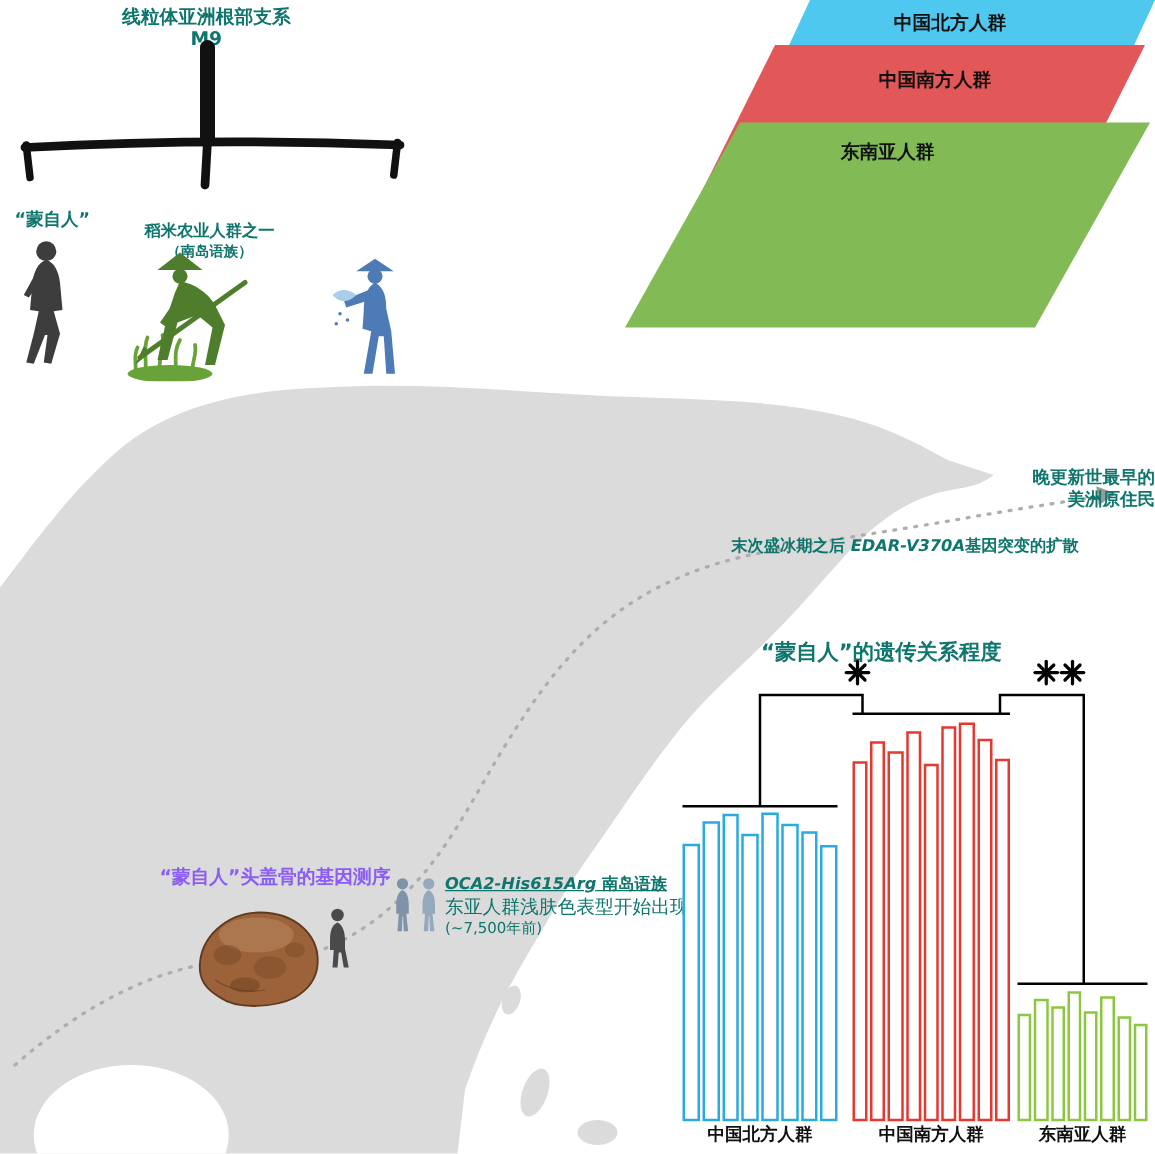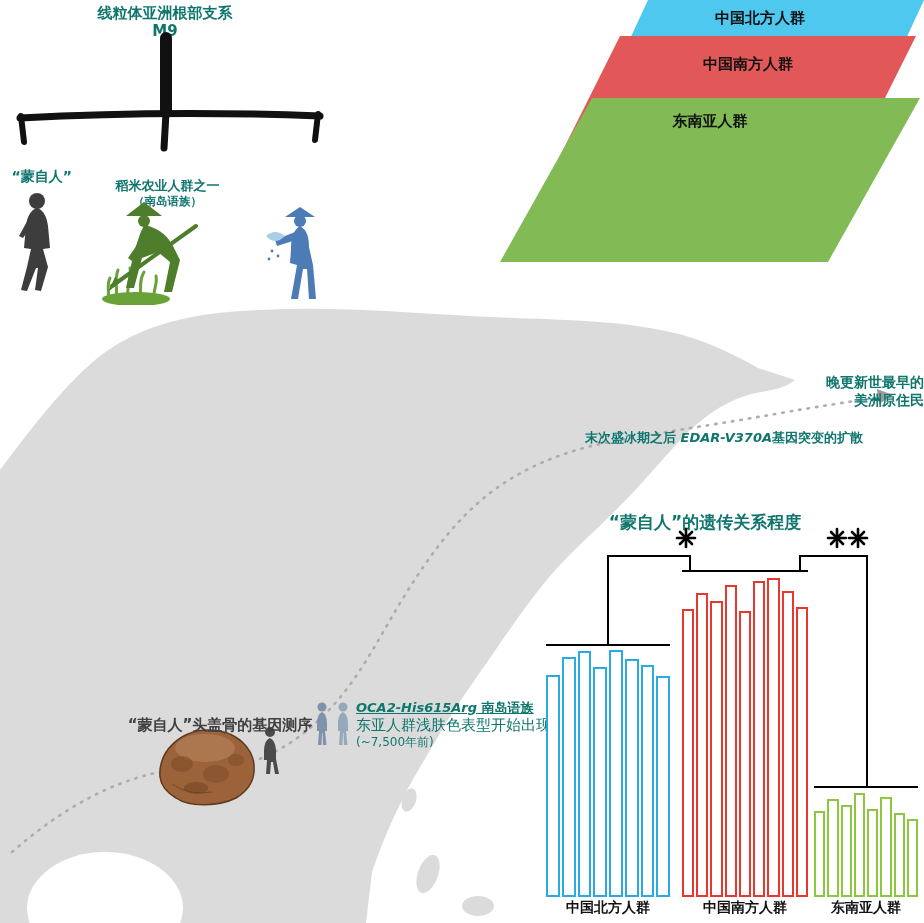--- a/index.html
+++ b/index.html
@@ -150,21 +150,21 @@
 
   <div class="txt edar-text" style="left:585px;top:417px;">
     <span>末次盛冰期之后 </span><span class="it">EDAR-V370A</span><span>基因突变的扩散</span>
   </div>
 
   <div class="txt america-text" style="left:812px;top:374px;width:112px;">
     <div>晚更新世最早的</div>
     <div>美洲原住民</div>
   </div>
 
-  <div class="txt mengzi-text" style="left:118px;top:716px;width:204px;color:#404040;">
+  <div class="txt mengzi-text" style="left:118px;top:692px;width:204px;color:#8b5cf6;">
     <div>“蒙自人”头盖骨的基因测序</div>
   </div>
 
   <div class="txt" style="left:356px;top:700px;width:200px;">
     <div class="oca2-l1 ul"><span class="it">OCA2-His615Arg</span><span> 南岛语族</span></div>
     <div class="oca2-l2">东亚人群浅肤色表型开始出现</div>
     <div class="oca2-l3">(~7,500年前)</div>
   </div>
 
   <div class="txt chart-title" style="left:540px;top:492px;width:330px;margin-top:20px;">“蒙自人”的遗传关系程度</div>

